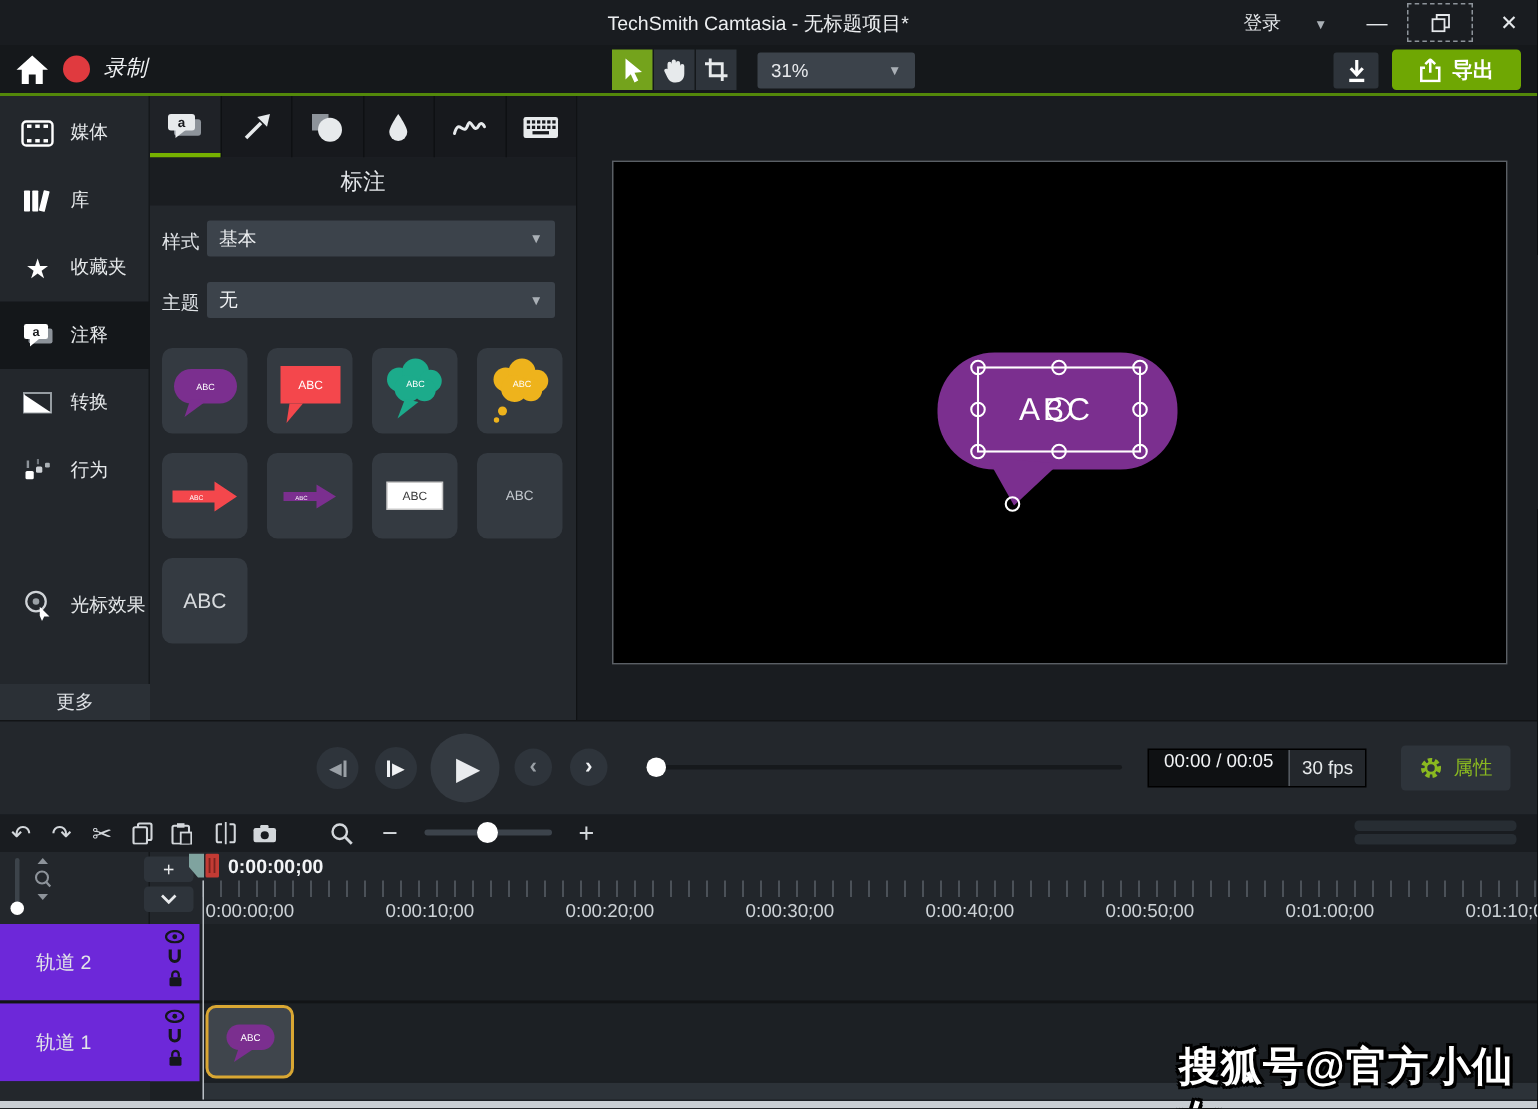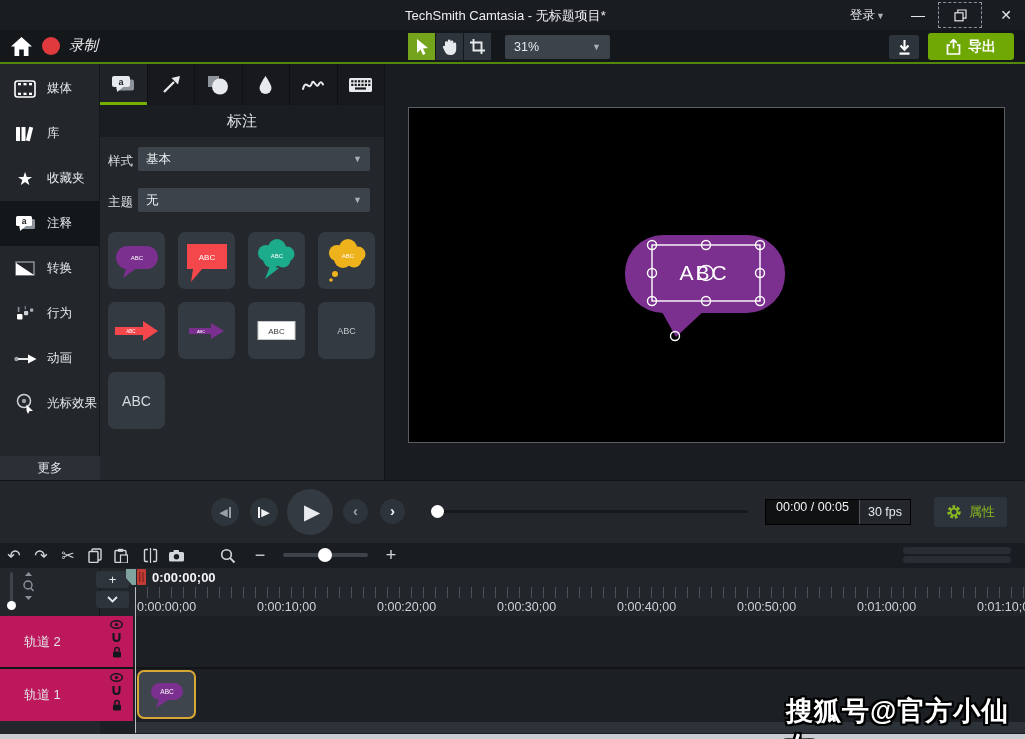--- a/index.html
+++ b/index.html
@@ -5,21 +5,21 @@
   html,body{margin:0;padding:0;background:#000;}
   .app{position:relative;width:1025px;height:739px;background:#191c20;overflow:hidden;
        font-family:"Liberation Sans",sans-serif;color:#e8eaed;font-size:12.5px;
        -webkit-font-smoothing:antialiased;}
   .abs{position:absolute;}
   
   .titlebar{left:0;top:0;width:1025px;height:30px;background:#15181b;display:flex;align-items:center;}
   .menu{display:flex;gap:22px;padding-left:10px;}
   .menu span{color:#e4e7ea;cursor:default;}
   .wintitle{left:405px;top:7px;color:#eceef0;font-size:13px;}
-  .signin{right:140px;top:7px;display:flex;align-items:center;gap:1px;color:#e4e7ea;text-align:right;}
+  .signin{right:140px;top:7px;display:flex;align-items:center;gap:22px;color:#e4e7ea;text-align:right;}
   .caret{font-size:9px;color:#aab0b6;}
   .winbtn{top:2px;width:30px;height:26px;display:flex;align-items:center;justify-content:center;color:#e4e7ea;font-size:14px;}
   .restore-focus{outline:1px dashed #8d939a;outline-offset:-1px;width:44px;}
   
   .toolbar{left:0;top:30px;width:1025px;height:32px;background:#15181b;}
   .greenline{left:0;top:62px;width:1025px;height:2px;background:#53880a;}
   .record{left:42px;top:36px;display:flex;align-items:center;gap:9px;font-style:italic;}
   .reccircle{width:18px;height:18px;border-radius:50%;background:#e03a3f;}
   .reclabel{font-size:14.5px;color:#f0f2f4;}
   .toolbtn{width:27px;height:27px;background:#2e343b;display:flex;align-items:center;justify-content:center;}
@@ -66,21 +66,21 @@
   .hsbar{position:absolute;left:903px;width:108px;height:7px;background:#272d33;border-radius:3px;}
   
   .tlruler{left:0;top:568px;width:1025px;height:48px;background:#22262b;}
   .gutter{position:absolute;left:0;top:0;width:100px;height:48px;background:#23272c;border-right:1px solid #15181b;box-sizing:border-box;}
   .sqbtn{position:absolute;left:96px;width:33px;height:17px;background:#2e343b;border-radius:3px;display:flex;align-items:center;justify-content:center;color:#e8eaec;font-size:13px;z-index:3;}
   .phlabel{position:absolute;left:152px;top:2px;font-weight:bold;font-size:13px;color:#f2f4f6;}
   .ticks{position:absolute;left:135px;top:19px;right:0;height:11px;
          background:repeating-linear-gradient(to right,#4b5158 0 1px,transparent 1px 12px);}
   .rlabel{position:absolute;top:32px;font-size:12.5px;color:#cdd2d7;white-space:nowrap;}
   .trackrow{position:absolute;left:0;width:1025px;background:#1c2024;}
-  .trackhead{position:absolute;left:0;top:0;width:133px;height:100%;background:#be185d;box-sizing:border-box;}
+  .trackhead{position:absolute;left:0;top:0;width:133px;height:100%;background:#6d28d9;box-sizing:border-box;}
   .trackname{position:absolute;left:24px;top:50%;transform:translateY(-50%);font-size:13px;color:#e2e5e8;white-space:nowrap;}
   .ticons{position:absolute;left:110px;top:4px;display:flex;flex-direction:column;gap:3px;align-items:center;}
   .tdivider{position:absolute;left:0;width:1025px;height:2px;background:#121416;}
   .playheadline{position:absolute;left:135px;top:587px;width:1px;height:146px;background:#b9bfc5;z-index:4;}
   .clip{position:absolute;left:137px;top:670px;width:59px;height:49px;background:#3f454c;border:2px solid #d9a733;border-radius:7px;box-sizing:border-box;display:flex;align-items:center;justify-content:center;}
   .bottomstrip{position:absolute;left:0;top:721px;width:1025px;height:13px;background:#1c2024;}
   .bottomgutter{position:absolute;left:0;top:0;width:100px;height:13px;background:#23272c;}
   .tlhscroll{position:absolute;left:135px;top:1px;width:890px;height:11px;background:#2c3238;}
   .lightscroll{position:absolute;left:0;top:734px;width:1025px;height:5px;background:#c9ced3;}
   .watermark{position:absolute;left:786px;top:693px;font-size:27px;font-weight:bold;color:#fff;letter-spacing:1px;z-index:9;
@@ -208,30 +208,20 @@
       <span class="icw">
         <svg width="18" height="17" viewBox="0 0 18 17">
             <rect x="1" y="9" width="5.5" height="5.5" rx="1" fill="#fff"></rect>
             <rect x="1.8" y="2" width="1.6" height="5" fill="#8d939a"></rect>
             <rect x="8" y="6" width="4.2" height="4.2" rx="1" fill="#cfd3d7"></rect>
             <rect x="8.6" y="1" width="1.4" height="3.5" fill="#70767c"></rect>
             <rect x="14" y="3.5" width="3.2" height="3.2" rx="0.8" fill="#aab0b5"></rect>
           </svg>
       </span>
       <span class="lbl">行为</span>
-    </div>
-    <div class="railitem" style="top:272px;">
-      <span class="icw">
-        <svg width="23" height="12" viewBox="0 0 23 12">
-            <circle cx="2.5" cy="6" r="2.2" fill="#9aa0a5"></circle>
-            <line x1="4" y1="6" x2="15" y2="6" stroke="#fff" stroke-width="1.8"></line>
-            <polygon points="14,1.5 22.5,6 14,10.5" fill="#fff"></polygon>
-          </svg>
-      </span>
-      <span class="lbl">动画</span>
     </div>
     <div class="railitem" style="top:317px;">
       <span class="icw">
         <svg width="21" height="21" viewBox="0 0 21 21">
             <circle cx="9" cy="8" r="6.5" fill="none" stroke="#cfd3d7" stroke-width="1.5"></circle>
             <circle cx="9" cy="8" r="2.2" fill="#9aa0a5"></circle>
             <path d="M11.5,11.5 L18,18 L14.5,18 L13,21 L11.5,17.5 Z" fill="#fff"></path>
           </svg>
       </span>
       <span class="lbl">光标效果</span>

